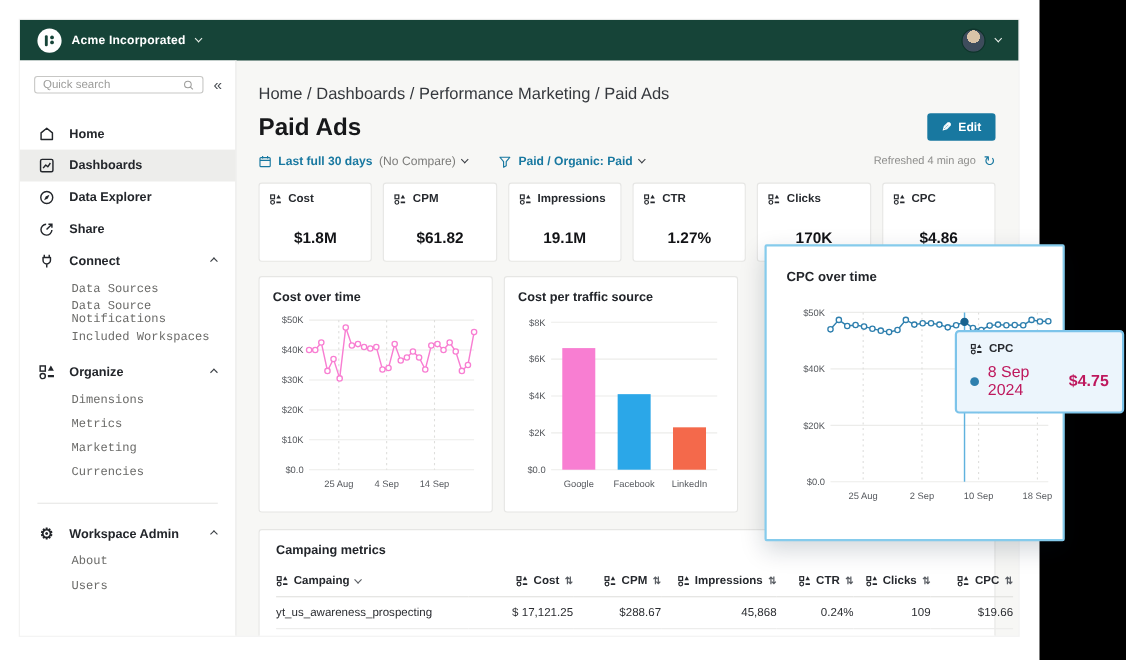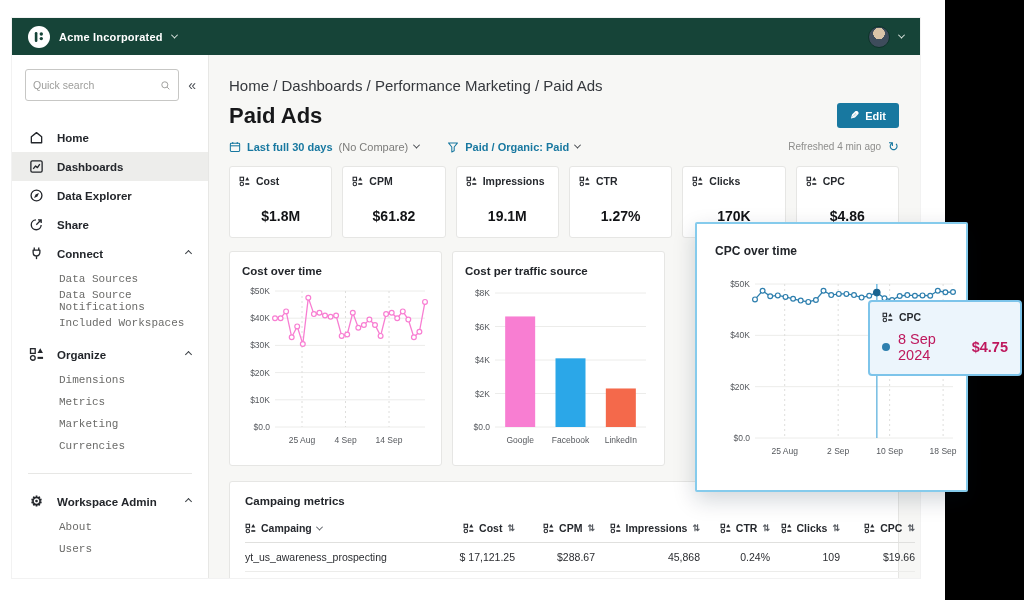--- a/index.html
+++ b/index.html
@@ -2,21 +2,21 @@
 <html><head>
 <meta charset="utf-8">
 <style>
   * { margin:0; padding:0; box-sizing:border-box; }
   html,body { width:1024px; height:600px; background:#fff; overflow:hidden;
               font-family:"Liberation Sans", sans-serif; }
   body { position:relative; }
 
   .black-strip { position:absolute; left:945px; top:0; width:79px; height:600px; background:#000; z-index:2; }
 
-  .app { position:absolute; left:12px; top:18px; width:908px; height:560px; background:#f7f7f5;
+  .app { position:absolute; left:18px; top:18px; width:908px; height:560px; background:#f7f7f5;
          overflow:hidden; z-index:1; box-shadow:0 0 0 1px rgba(0,0,0,.05); }
 
   
   .topbar { height:37px; background:#164438; display:flex; align-items:center;
             justify-content:space-between; padding:0 16px; }
   .topbar-left { display:flex; align-items:center; gap:9px; cursor:pointer; }
   .logo { width:22px; height:22px; border-radius:50%; background:#fff;
           display:flex; align-items:center; justify-content:center; }
   .org-name { color:#fff; font-size:11px; font-weight:700; letter-spacing:.2px; }
   .chev { display:inline-block; width:5px; height:5px; border-right:1.4px solid currentColor;
@@ -27,21 +27,21 @@
   .topbar-right { display:flex; align-items:center; gap:9px; cursor:pointer; }
   .avatar { width:22px; height:22px; border-radius:50%;
             background:radial-gradient(circle at 50% 32%, #d9c3a8 0 34%, #3e4c5c 35% 100%);
             border:1px solid #0e332a; }
 
   .body-row { display:flex; height:523px; }
 
   
   .sidebar { width:197px; background:#fff; border-right:1px solid #e7e7e5; padding-top:14px; flex:none; }
   .search-row { display:flex; align-items:center; gap:9px; padding:0 13px; }
-  .search-box { flex:1; height:32px; border:1px solid #c7c7c5; border-radius:3px;
+  .search-box { flex:1; height:16px; border:1px solid #c7c7c5; border-radius:3px;
                 display:flex; align-items:center; padding:0 7px; gap:13px; background:#fff; }
   .search-box input { border:none; outline:none; flex:1; font-size:10.5px; color:#555; width:60px;
                       font-family:"Liberation Sans", sans-serif; }
   .search-box input::placeholder { color:#9d9d9b; }
   .collapse-btn { color:#4b4f55; font-size:14px; line-height:1; cursor:pointer; letter-spacing:-1px; }
   .nav { margin-top:22px; }
   .nav-item { display:flex; align-items:center; height:29px; padding:0 17px; gap:13px;
               font-size:11.5px; font-weight:700; color:#23262b; cursor:pointer; }
   .nav-item.selected { background:#ededeb; }
   .nav-item .nicon { width:15px; height:15px; flex:none; color:#23262b; }

